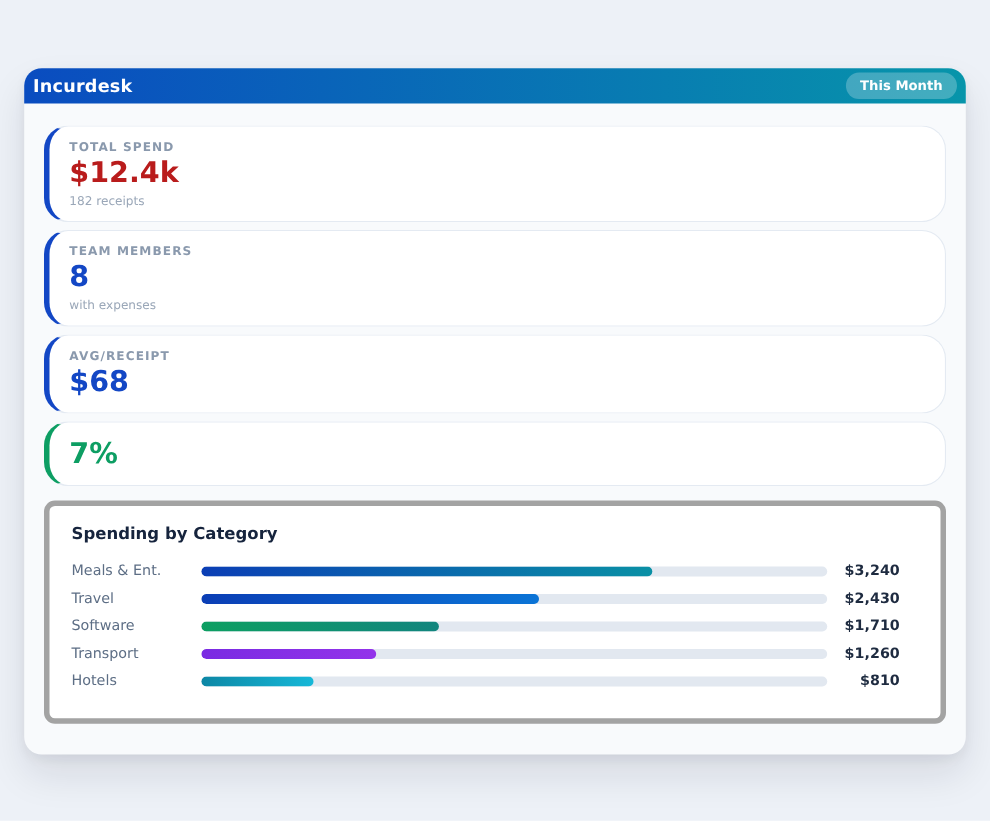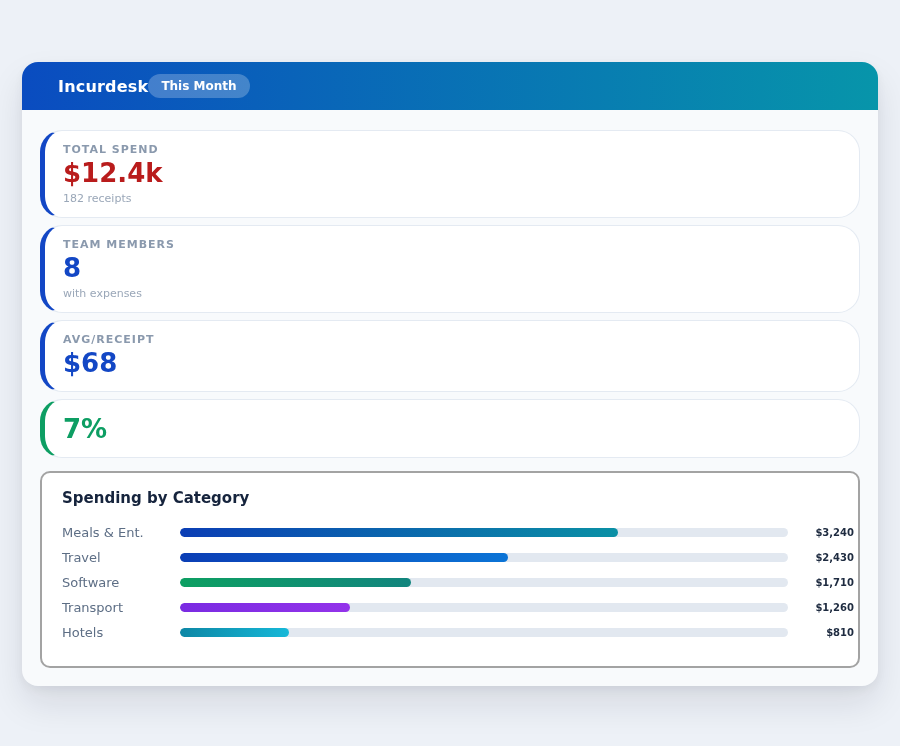--- a/index.html
+++ b/index.html
@@ -12,26 +12,26 @@
   }
   .app-card {
     position: absolute;
     left: 22px; top: 62px;
     width: 856px; height: 624px;
     background: #f8fafc;
     border-radius: 16px;
     box-shadow: 0 18px 35px rgba(15, 23, 42, 0.10), 0 4px 10px rgba(15, 23, 42, 0.05);
   }
   .app-header {
-    height: 48px;
+    height: 32px;
     border-radius: 16px 16px 0 0;
     display: flex;
     align-items: center;
-    justify-content: flex-start;
-    padding: 0 36px;
+    justify-content: space-between;
+    padding: 0 8px;
   }
   .app-title {
     color: #ffffff;
     font-size: 16px;
     font-weight: bold;
     letter-spacing: 0.2px;
   }
   .period-badge {
     background: rgba(255, 255, 255, 0.24);
     color: #ffffff;
@@ -66,24 +66,24 @@
     margin-top: 3px;
     line-height: 1.15;
   }
   .stat-sub {
     font-size: 11px;
     color: #9aa7b8;
     margin-top: 3px;
   }
   .spend-card {
     background: #ffffff;
-    border: 2px solid #a3a3a3;
+    border: 5px solid #a3a3a3;
     border-radius: 10px;
     margin-top: 13px;
-    padding: 16px 4px 21px 20px;
+    padding: 16px 37px 21px 20px;
   }
   .spend-title {
     font-size: 15px;
     font-weight: bold;
     color: #16243d;
     margin-bottom: 13px;
   }
   .category-row {
     display: flex;
     align-items: center;
@@ -105,21 +105,21 @@
   }
   .bar-fill {
     position: absolute;
     left: 0; top: 0; bottom: 0;
     border-radius: 5px;
   }
   .category-amount {
     flex: 0 0 66px;
     width: 66px;
     text-align: right;
-    font-size: 10px;
+    font-size: 13px;
     font-weight: bold;
     color: #1e2b40;
   }
 </style>
 </head>
 <body>
 
 <div class="app-card">
 
   <div class="app-header" style="background: linear-gradient(90deg, rgb(10, 76, 192), rgb(7, 149, 170));">

